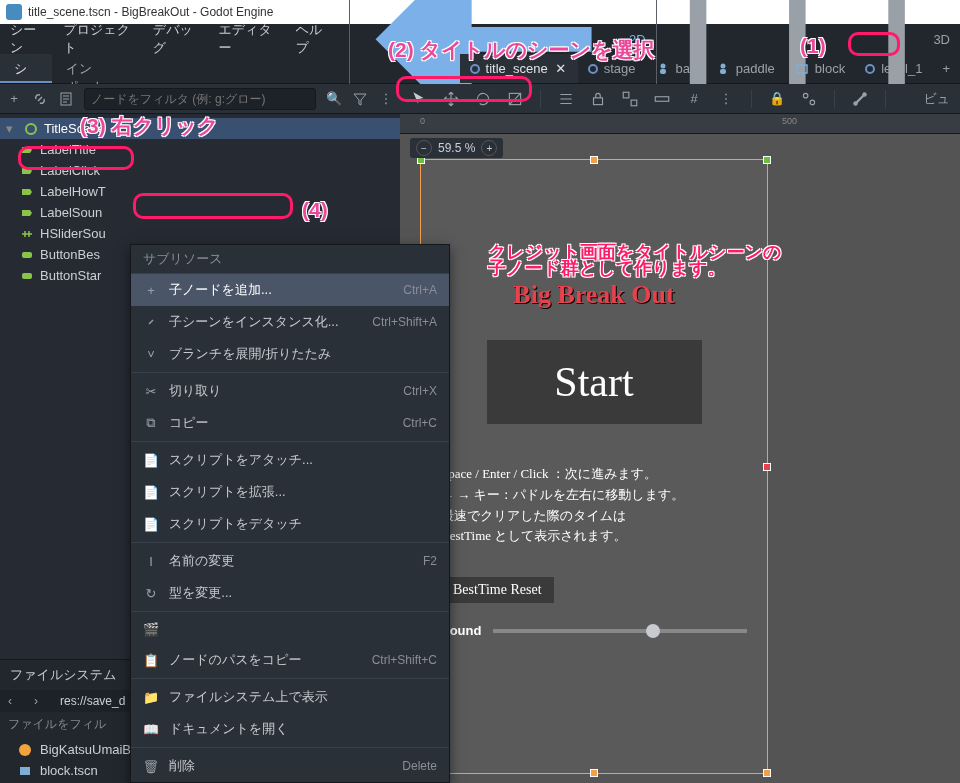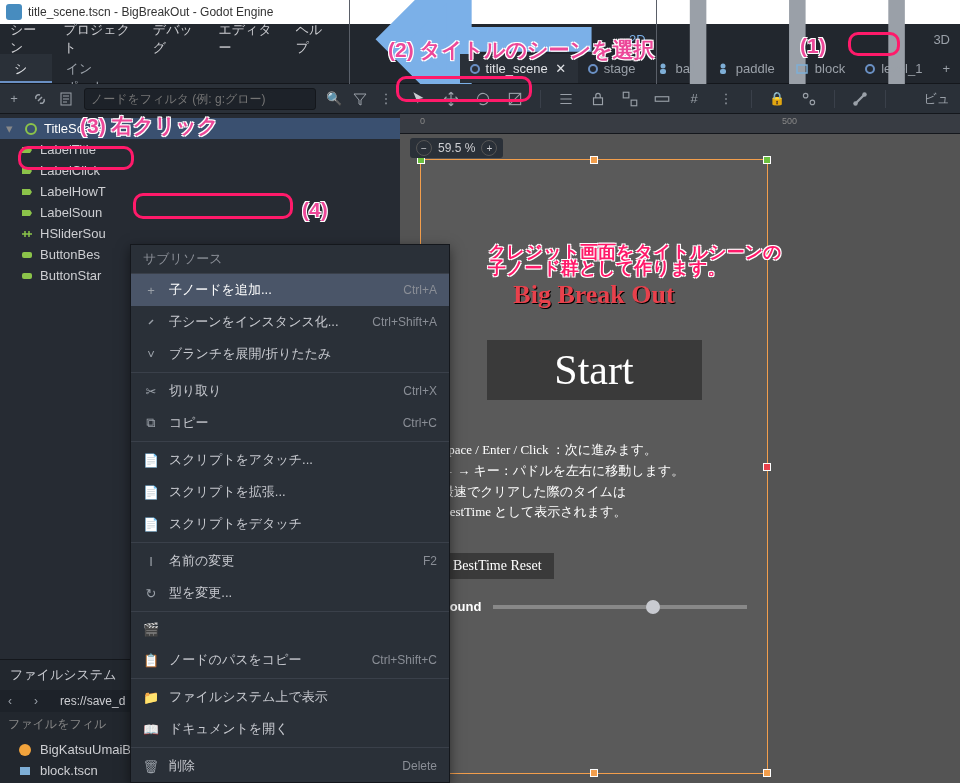--- a/index.html
+++ b/index.html
@@ -66,21 +66,21 @@
 .ruler-h span { position: absolute; top: 2px; }
 .zoom-ctrl { position: absolute; top: 24px; left: 10px; display: flex; align-items: center; gap: 6px; background: #2a3038; padding: 2px 6px; border-radius: 3px; font-size: 12px; z-index: 5; }
 .zoom-btn { width: 16px; height: 16px; border: 1px solid #555; border-radius: 50%; display: flex; align-items: center; justify-content: center; font-size: 10px; }
 
 .game-canvas { position: absolute; top: 45px; left: 20px; width: 348px; height: 615px; background: #5a5a5a; border: 1px solid #f29e4c; }
 .game-canvas .handle { position: absolute; width: 8px; height: 8px; background: #f29e4c; border: 1px solid #fff; transform: translate(-50%,-50%); }
 .game-canvas .handle.red { background: #e8414c; }
 .game-canvas .handle.green { background: #6bbf3e; }
 
 .game-title { font-family: "Comic Sans MS", cursive; color: #e8414c; font-weight: bold; font-size: 26px; text-shadow: 1px 1px #000; text-align: center; margin-top: 120px; }
-.start-btn { background: #3a3a3a; color: #fff; font-family: "Brush Script MT", cursive; font-size: 42px; padding: 6px 30px; margin: 30px auto 0; width: 215px; text-align: center; }
+.start-btn { background: #3a3a3a; color: #fff; font-family: "Brush Script MT", cursive; font-size: 42px; padding: 18px 30px; margin: 30px auto 0; width: 215px; text-align: center; }
 .howto { color: #fff; font-size: 13px; font-family: "Comic Sans MS", cursive; padding: 40px 20px 0; line-height: 1.6; }
 .besttime-btn { background: #3a3a3a; color: #fff; font-family: "Comic Sans MS", cursive; font-size: 14px; padding: 5px 12px; margin: 30px 0 0 20px; display: inline-block; }
 .sound-row { display: flex; align-items: center; gap: 12px; padding: 20px 20px 0; color: #fff; font-family: "Comic Sans MS", cursive; font-weight: bold; }
 .slider { flex: 1; height: 4px; background: #888; position: relative; }
 .slider .thumb { position: absolute; top: -5px; left: 60%; width: 14px; height: 14px; background: #c8cad0; border-radius: 50%; }
 
 .annot { position: absolute; color: #ec4899; font-weight: bold; font-size: 21px; z-index: 100; text-shadow: -1px -1px #fff, 1px -1px #fff, -1px 1px #fff, 1px 1px #fff; pointer-events: none; }
 .annot-box { position: absolute; border: 3px solid #ff1a6a; border-radius: 10px; z-index: 99; pointer-events: none; }
 .annot-jp { position: absolute; color: #ff1a6a; font-weight: bold; font-size: 18px; z-index: 60; text-shadow: -1px -1px #fff, 1px -1px #fff, -1px 1px #fff, 1px 1px #fff; pointer-events: none; }
 

